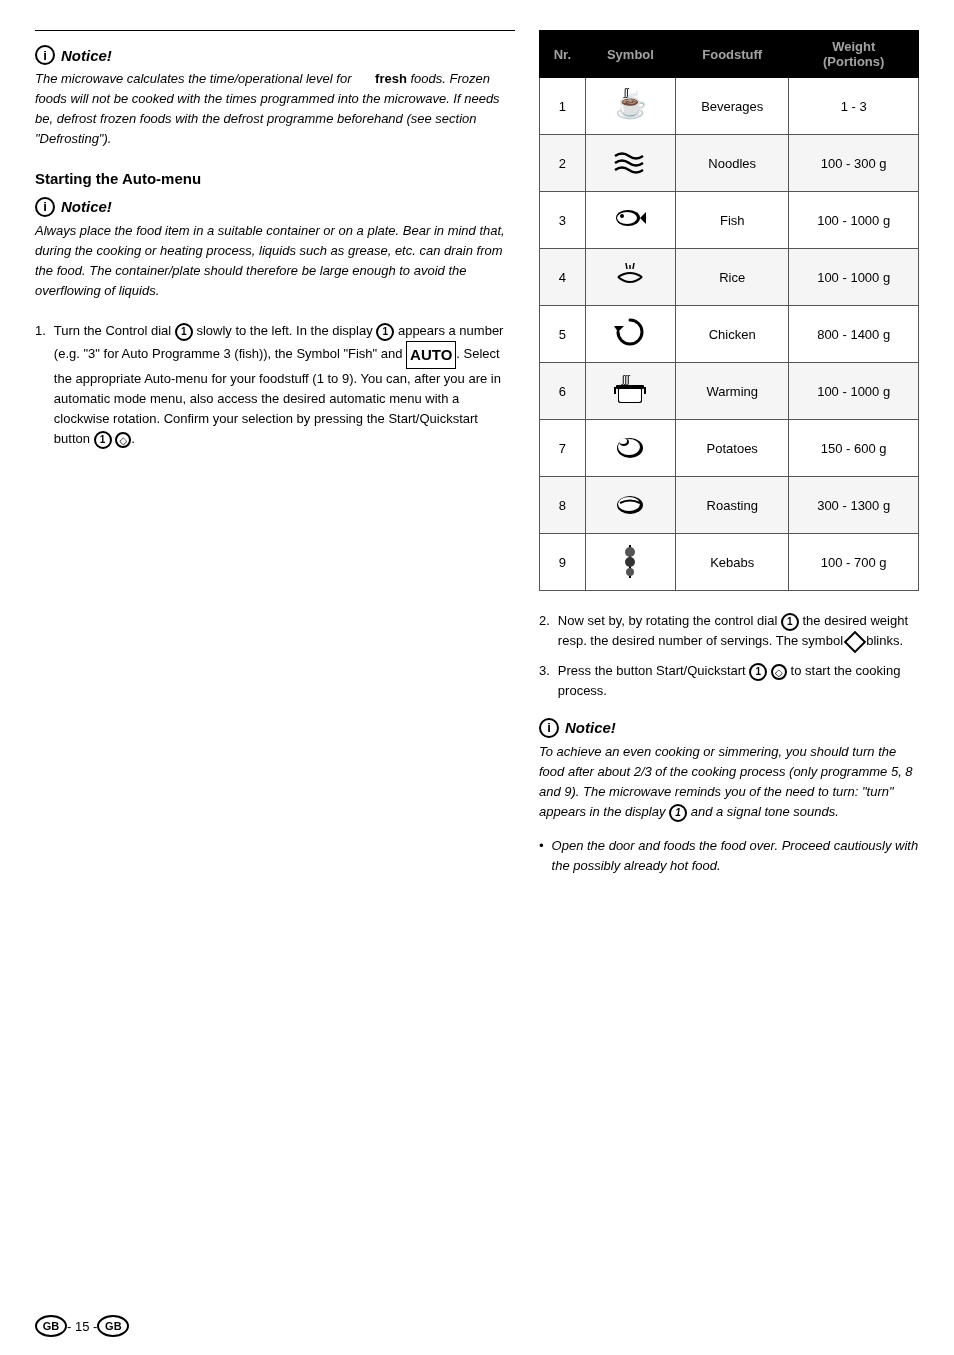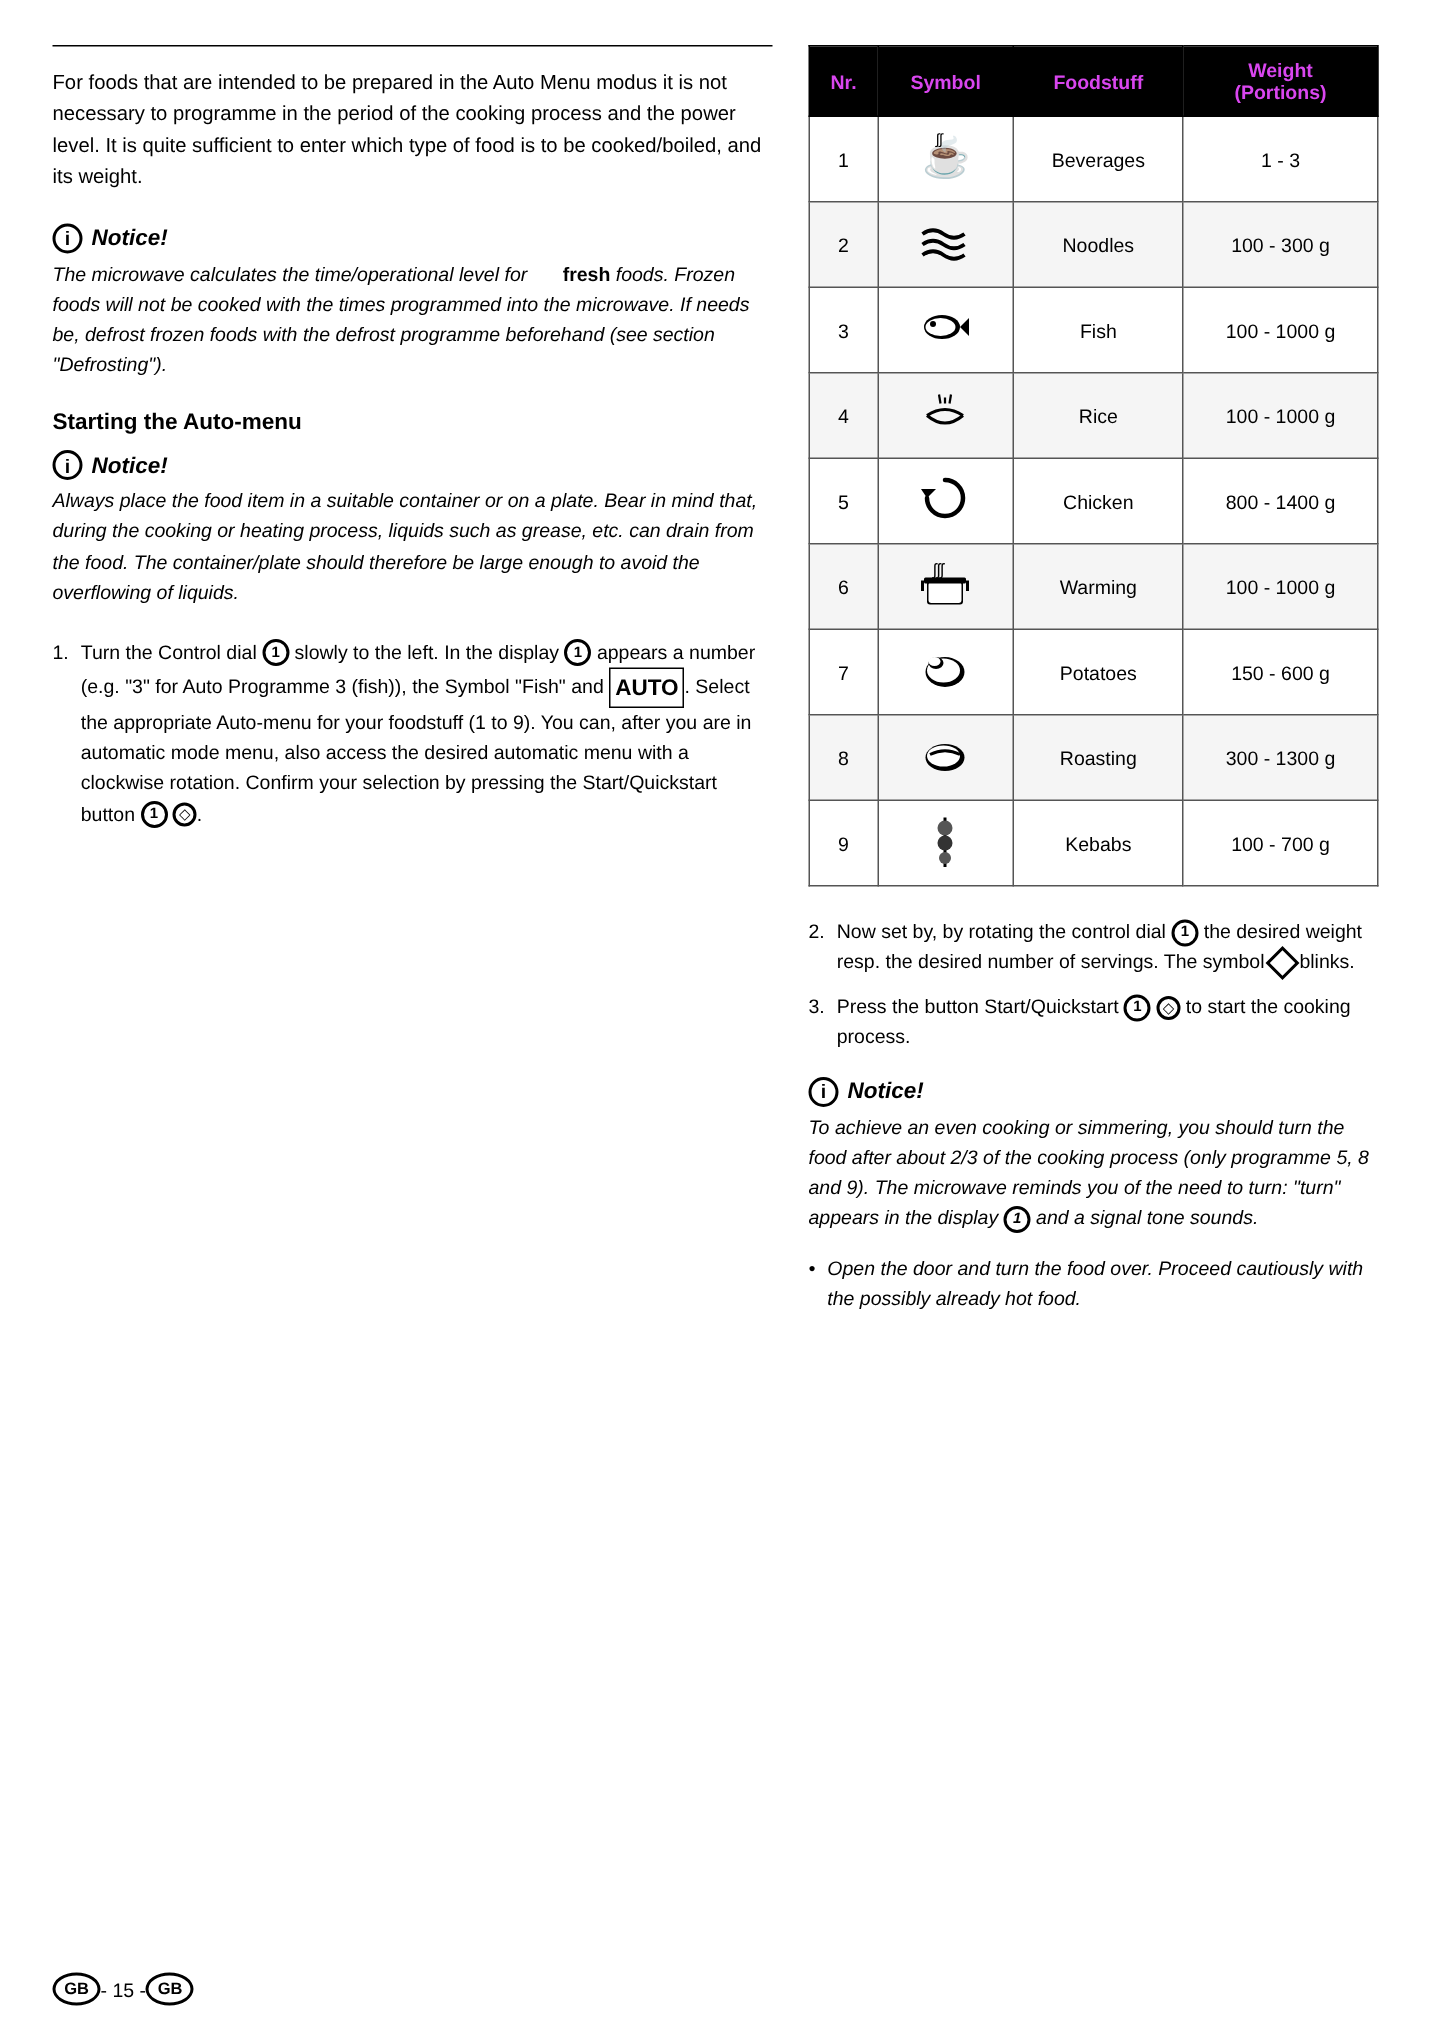--- a/index.html
+++ b/index.html
@@ -119,21 +119,21 @@
     }
 
     
     .food-table {
       border-collapse: collapse;
       width: 100%;
       font-size: 13px;
     }
     .food-table th {
       background: #000;
-      color: #d946ef;
+      color: #a3a3a3;
       padding: 8px 6px;
       text-align: center;
       font-weight: bold;
       border: 1px solid #000;
     }
     .food-table td {
       border: 1px solid #555;
       padding: 6px 6px;
       text-align: center;
       vertical-align: middle;
@@ -203,21 +203,20 @@
     }
   </style>
 </head>
 <body>
 
 <div class="page-layout">
 
   <div class="left-column">
     <hr class="section-divider">
 
-    <p class="intro-text">For foods that are intended to be prepared in the Auto Menu modus it is not necessary to programme in the period of the cooking process and the power level. It is quite sufficient to enter which type of food is to be cooked/boiled, and its weight.</p>
 
     <div class="notice-box">
       <div class="notice-title">
         <span class="notice-icon">i</span>
         <em>Notice!</em>
       </div>
       <p class="notice-text">
         The microwave calculates the time/operational level for <strong>fresh</strong> foods. Frozen foods will not be cooked with the times programmed into the microwave. If needs be, defrost frozen foods with the defrost programme beforehand (see section "Defrosting").
       </p>
     </div>
@@ -374,21 +373,21 @@
           <span class="notice-icon">i</span>
           <em>Notice!</em>
         </div>
         <p class="notice-text">
           To achieve an even cooking or simmering, you should turn the food after about 2/3 of the cooking process (only programme 5, 8 and 9). The microwave reminds you of the need to turn: "turn" appears in the display <span class="icon-circle">1</span> and a signal tone sounds.
         </p>
       </div>
 
       <div class="bullet-item">
         <span class="bullet-dot">•</span>
-        <span>Open the door and turn the food over. Proceed cautiously with the possibly already hot food.</span>
+        <span>Open the door and foods the food over. Proceed cautiously with the possibly already hot food.</span>
       </div>
     </div>
   </div>
 </div>
 
 <div class="page-footer">
   <span class="footer-badge">GB</span>
   <span class="footer-page">- 15 -</span>
   <span class="footer-badge">GB</span>
 </div>

